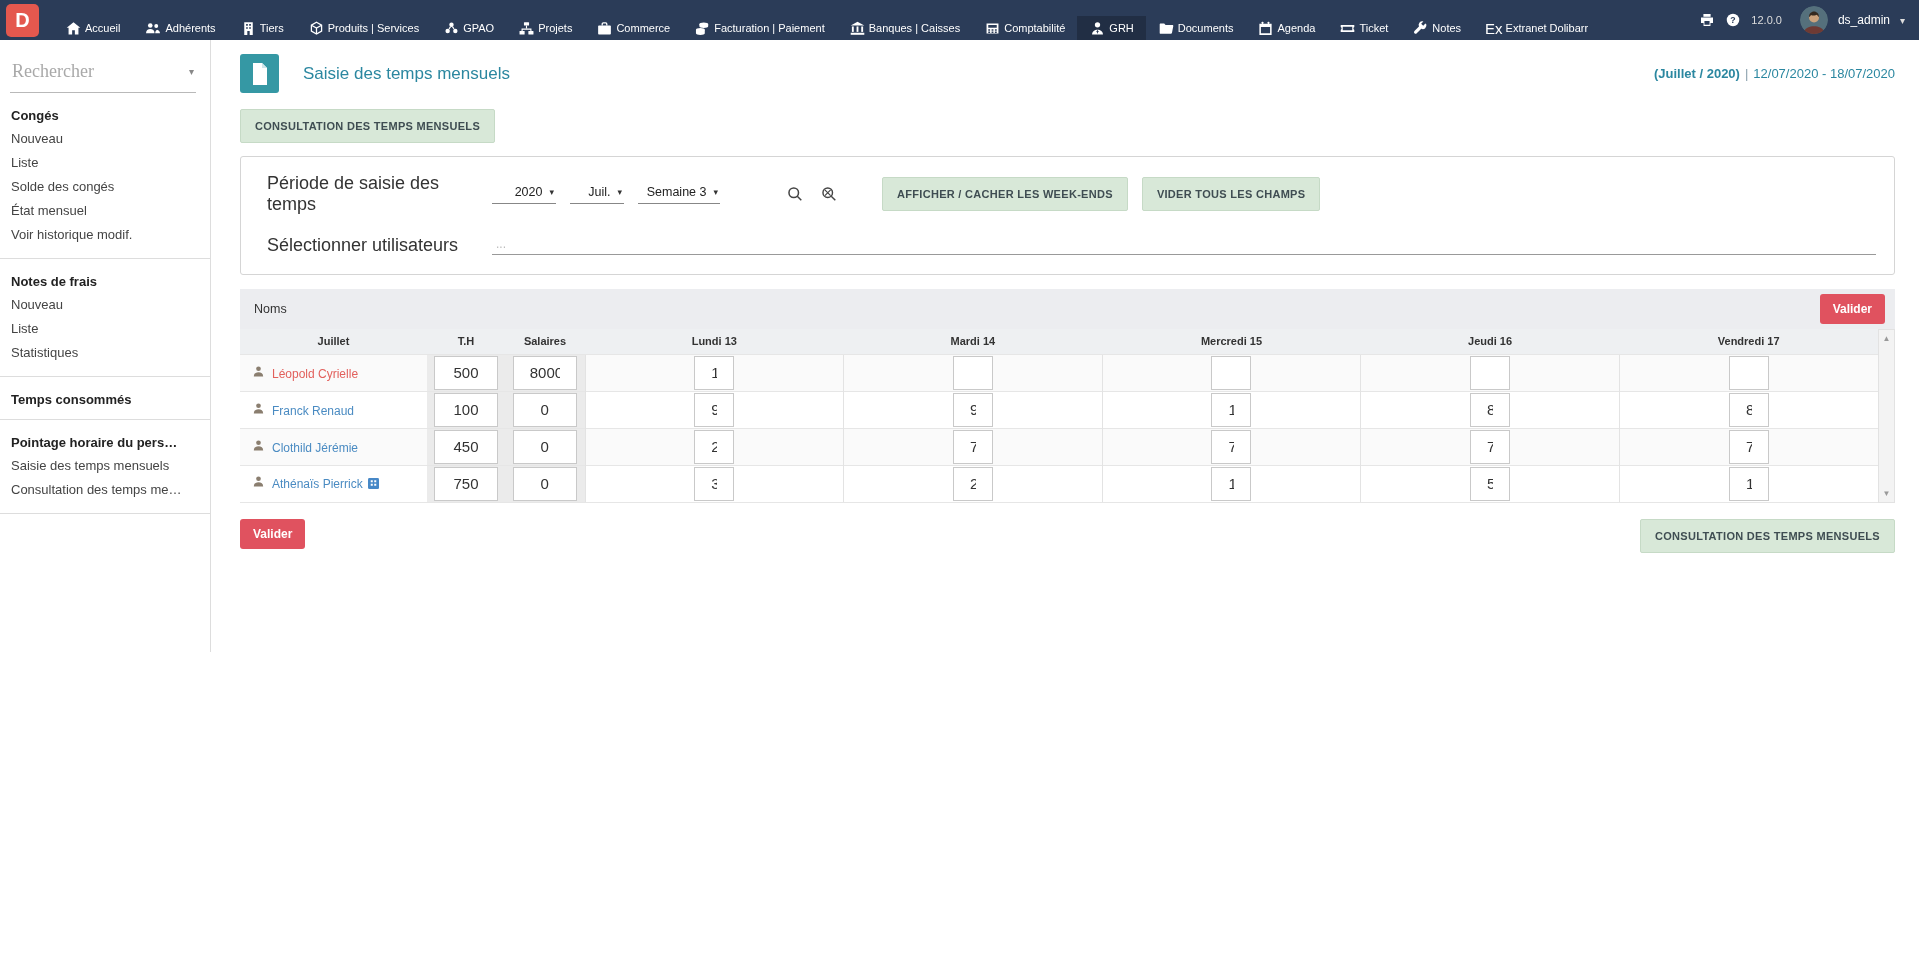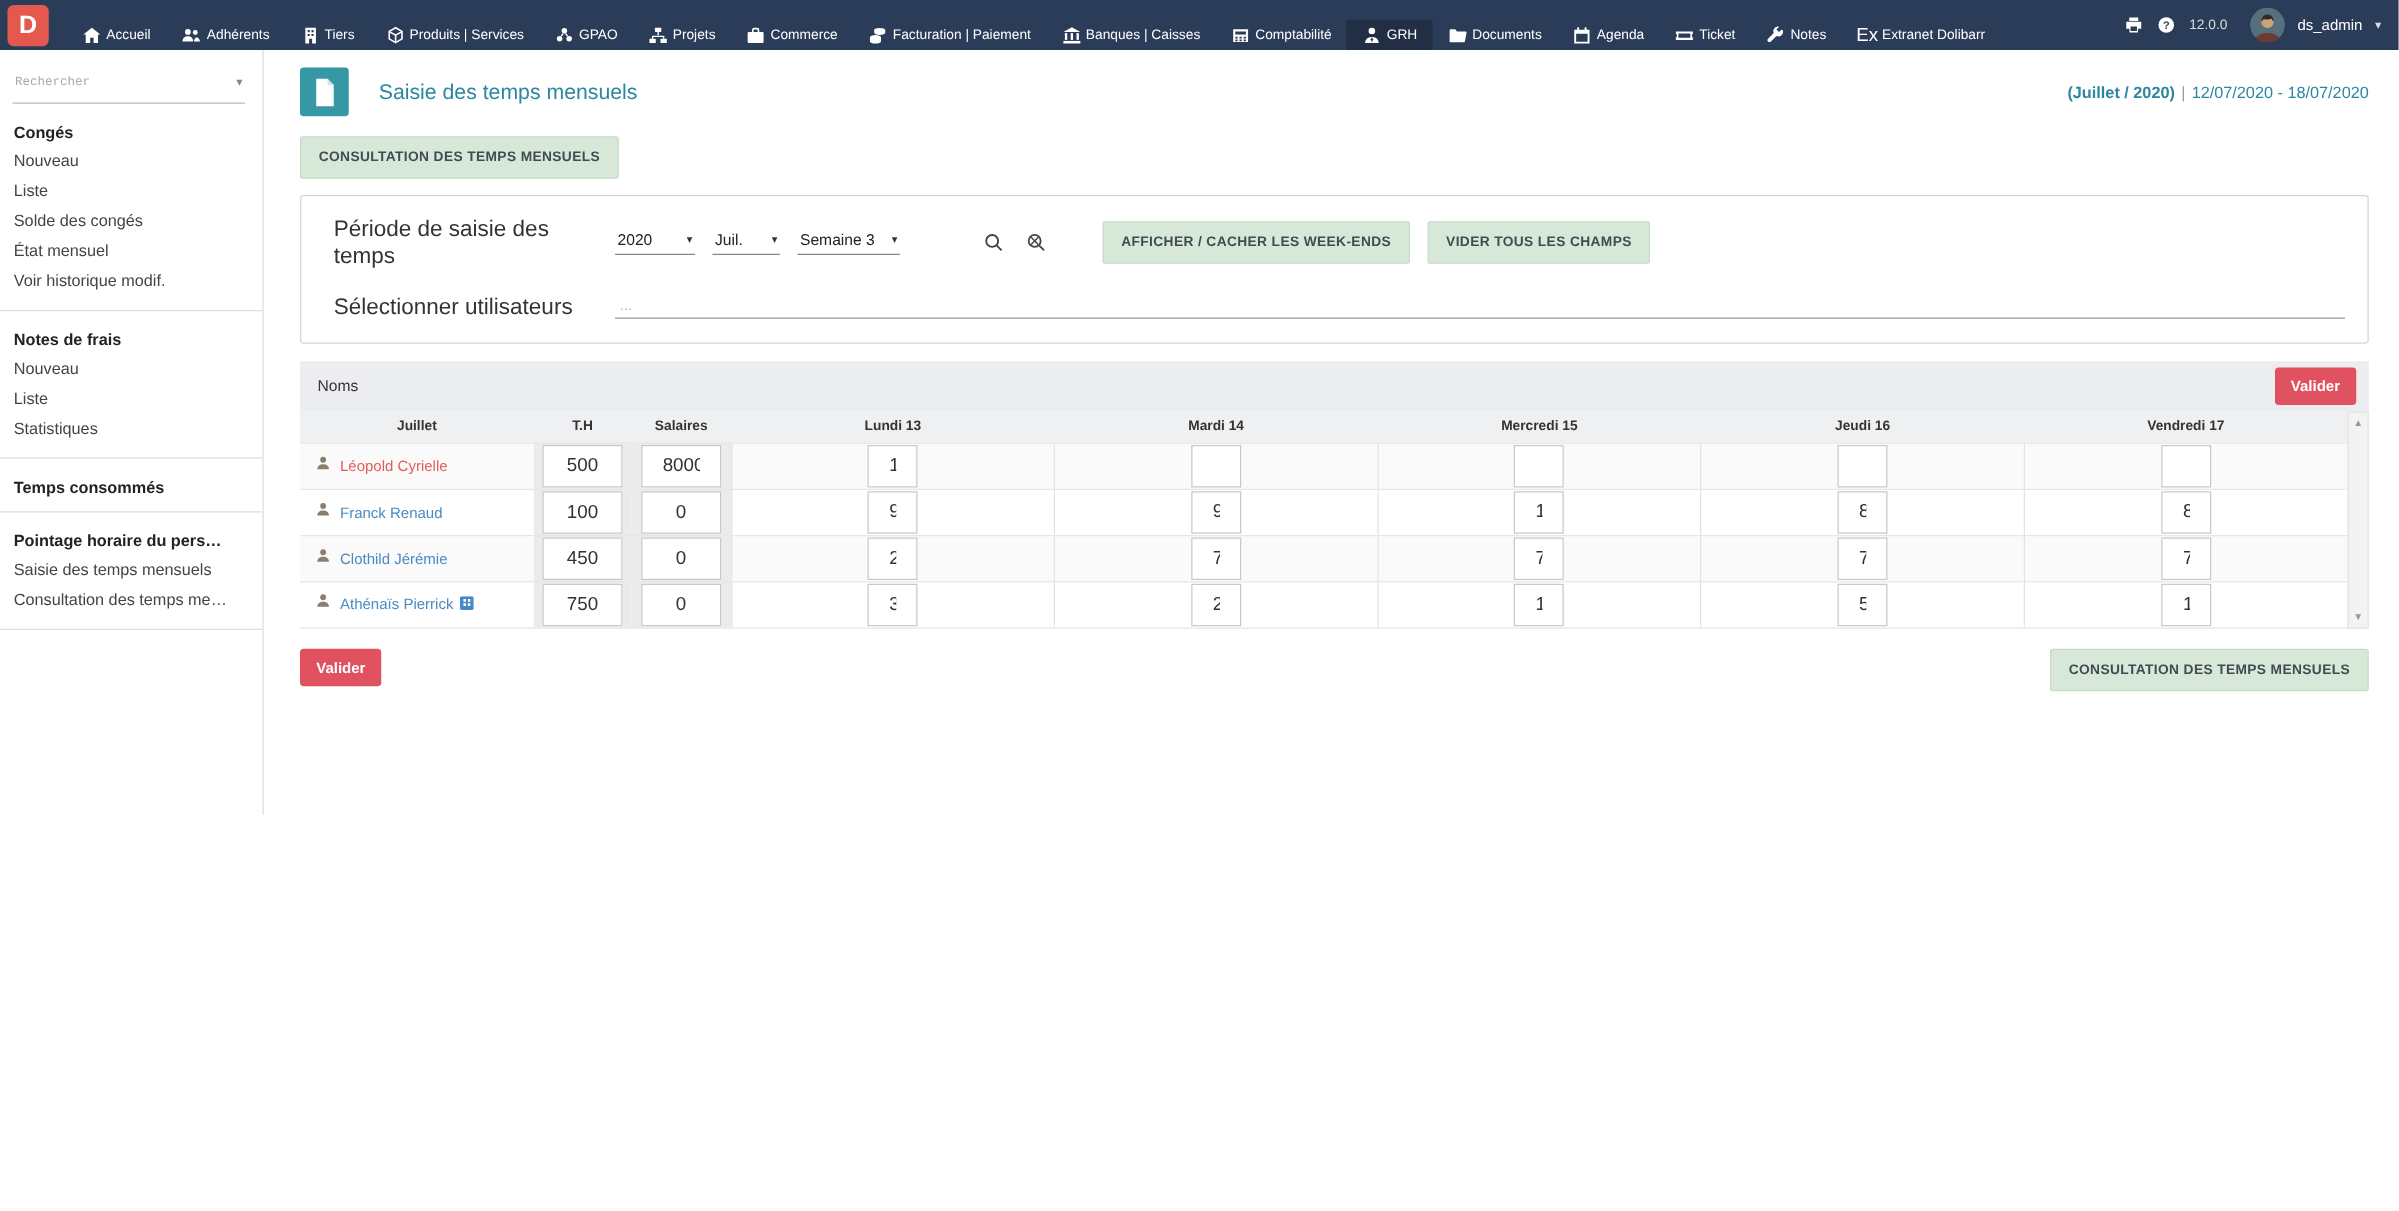--- a/index.html
+++ b/index.html
@@ -25,22 +25,22 @@
   .version { font-size:11px; color:#ddd; }
   .avatar { width:28px; height:28px; border-radius:50%; overflow:hidden; margin-left:8px; cursor:pointer; }
   .username { font-size:12px; color:#fff; cursor:pointer; }
   .user-caret { font-size:10px; color:#ddd; cursor:pointer; }
 
   
   .layout { display:flex; }
   .sidebar { width:211px; flex-shrink:0; border-right:1px solid #ddd; height:612px; padding-top:20px; }
   .search-row { margin:0 14px 2px 10px; border-bottom:1px solid #b9b9b9; display:flex;
                 align-items:center; padding-bottom:9px; }
-  .search-input { border:none; outline:none; flex:1; font-size:10px; color:#404040;
-                  font-family:Liberation Mono, monospace; background:transparent; min-width:0; }
+  .search-input { border:none; outline:none; flex:1; font-size:18px; color:#404040;
+                  font-family:Liberation Serif, serif; background:transparent; min-width:0; }
   .search-input::placeholder { color:#a9a9a9; }
   .search-caret { color:#888; font-size:10px; cursor:pointer; padding:0 2px; }
   .sb-title { font-weight:bold; font-size:13px; color:#222; margin:15px 0 3px 11px; cursor:pointer; }
   .sb-item { display:block; font-size:13px; color:#444; padding:4.5px 0 4.5px 11px;
              text-decoration:none; cursor:pointer; }
   .sb-divider { border-top:1px solid #ddd; margin-top:12px; }
 
   main { flex:1; padding:14px 24px 0 29px; }
 
   
@@ -55,21 +55,21 @@
   .btn-green { display:inline-block; background:#d8e8d8; border:1px solid #c6dac6; color:#3f4d52;
                font-weight:bold; font-size:11px; letter-spacing:.3px; padding:10px 14px;
                border-radius:2px; font-family:inherit; cursor:pointer; white-space:nowrap; }
   .top-consult { margin-top:16px; }
 
   
   .filter-box { border:1px solid #d5d5d5; border-radius:3px; margin-top:13px; padding:16px 12px 18px 13px; }
   .f-row { display:flex; align-items:center; }
   .f-row + .f-row { margin-top:20px; }
   .f-label { width:225px; font-size:18px; color:#333; flex-shrink:0;margin-left:13px; }
-  .select { display:flex; align-items:center; justify-content:space-between;
+  .select { display:flex; align-items:center; justify-content:flex-end;
             border-bottom:1px solid #878787; padding:0 2px 4px 2px; font-size:12.5px;
             color:#222; margin-right:14px; cursor:pointer; }
   .select .caret { font-size:9px; color:#333; margin-left:7px; }
   .sel-year { width:64px; } .sel-month { width:54px; } .sel-week { width:82px; }
   .icon-btn { display:flex; cursor:pointer; }
   .icon-search { margin-left:52px; }
   .icon-clear { margin-left:16px; }
   .btn-weekends { margin-left:44px; }
   .btn-clear-fields { margin-left:14px; }
   .users-multiselect { flex:1; border-bottom:1px solid #999; font-size:12px; color:#bbb;

